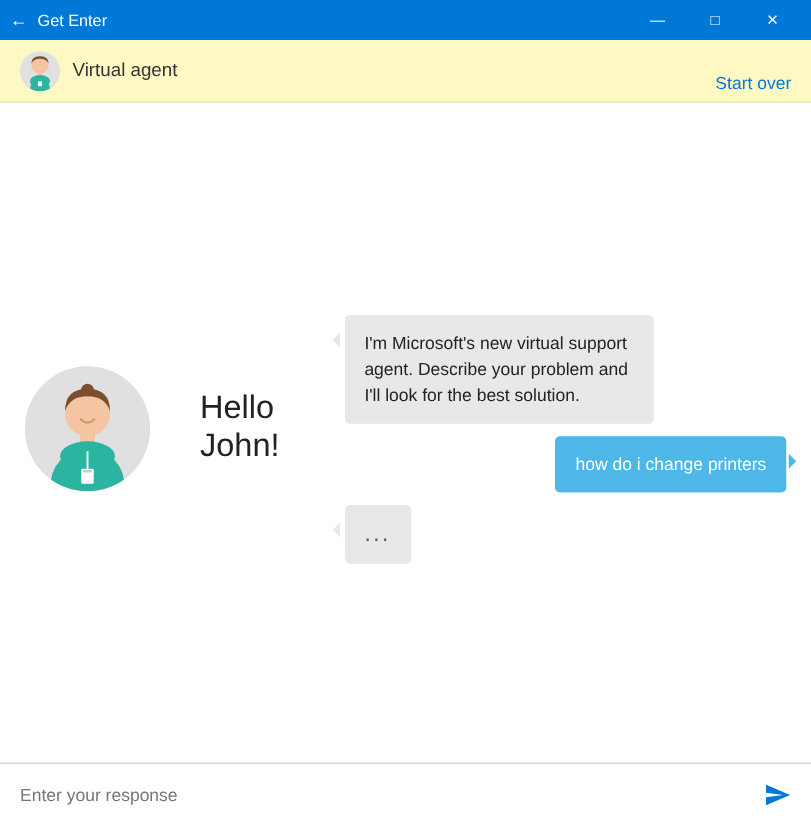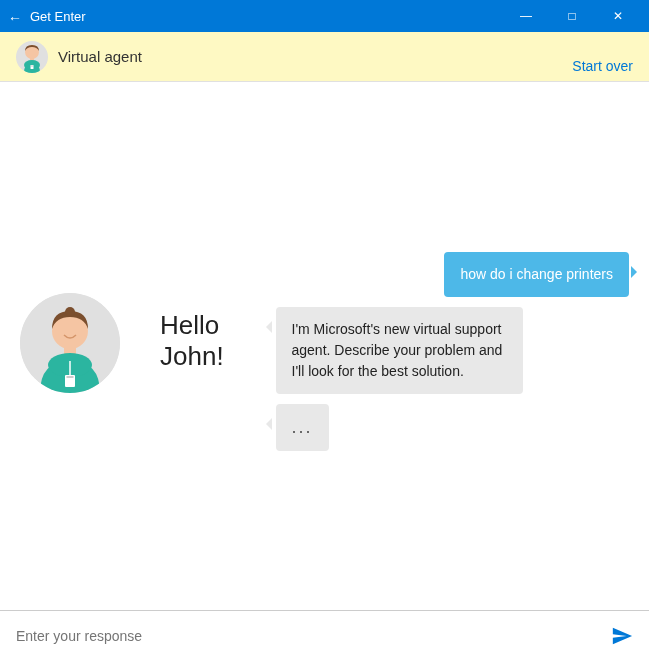--- a/index.html
+++ b/index.html
@@ -299,26 +299,26 @@
       <rect x="46.5" y="83" width="7" height="2" fill="#ccc"></rect>
 
       <path d="M44 42 Q50 48 56 42" stroke="#d4956a" stroke-width="1.5" fill="none"></path>
     </svg>
   </div>
 
   <div class="hello-text">Hello John!</div>
 
   <div class="messages-container">
 
+    <div class="message-row left">
+      <div class="message-bubble agent">I'm Microsoft's new virtual support agent. Describe your problem and I'll look for the best solution.</div>
+    </div>
+
     <div class="message-row right">
       <div class="message-bubble user">how do i change printers</div>
-    </div>
-
-    <div class="message-row left">
-      <div class="message-bubble agent">I'm Microsoft's new virtual support agent. Describe your problem and I'll look for the best solution.</div>
     </div>
 
     <div class="message-row left">
       <div class="message-bubble typing">...</div>
     </div>
 
   </div>
 </div>
 
 <div class="input-area">

